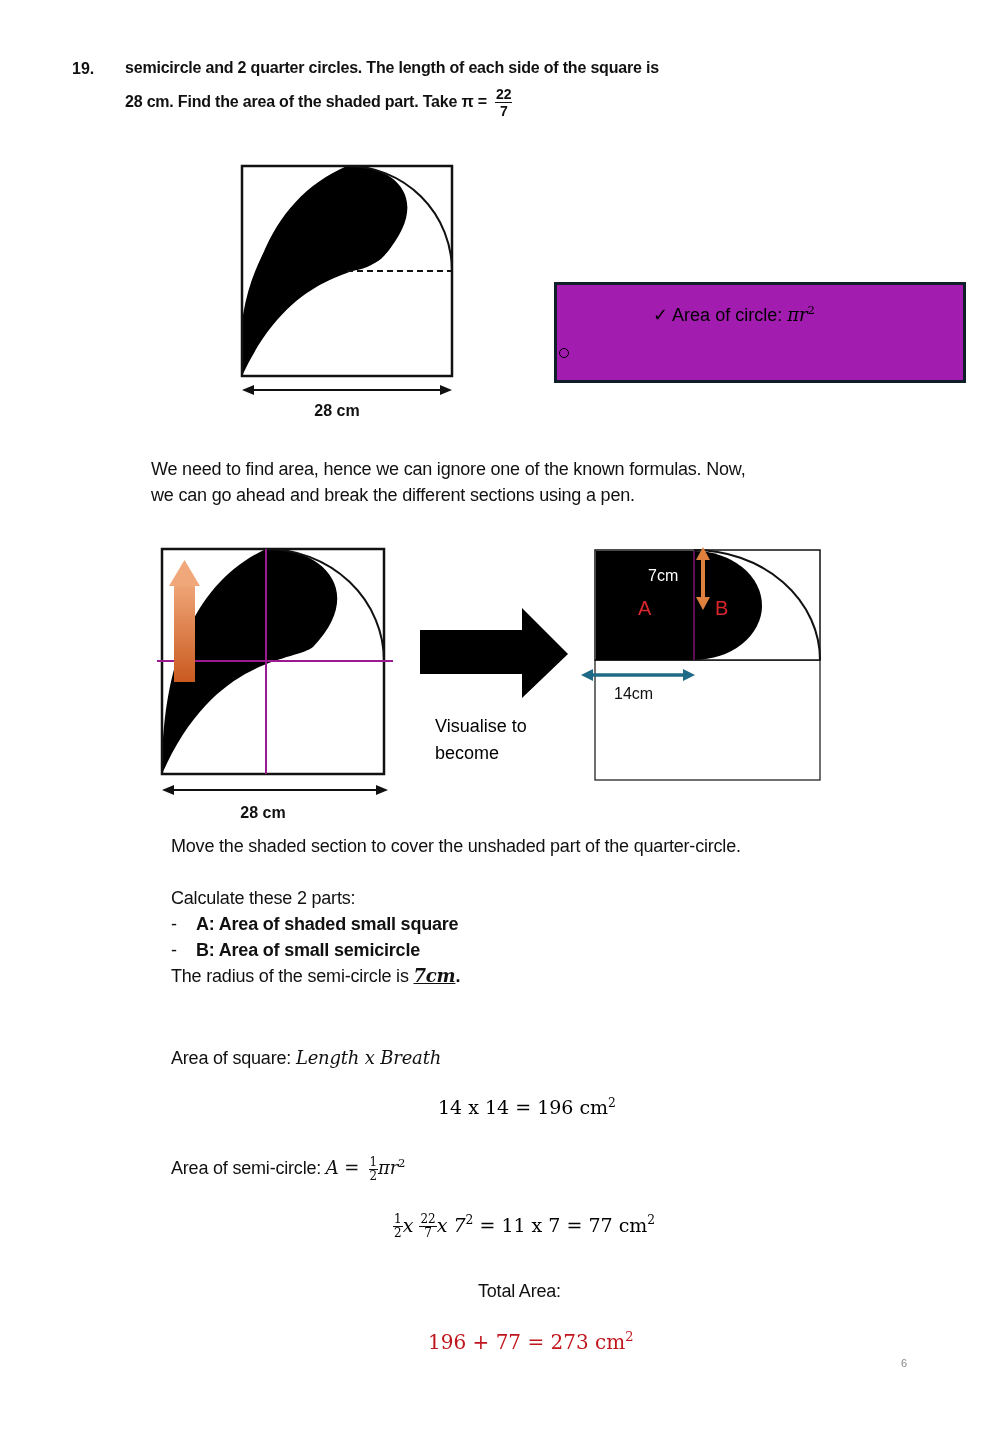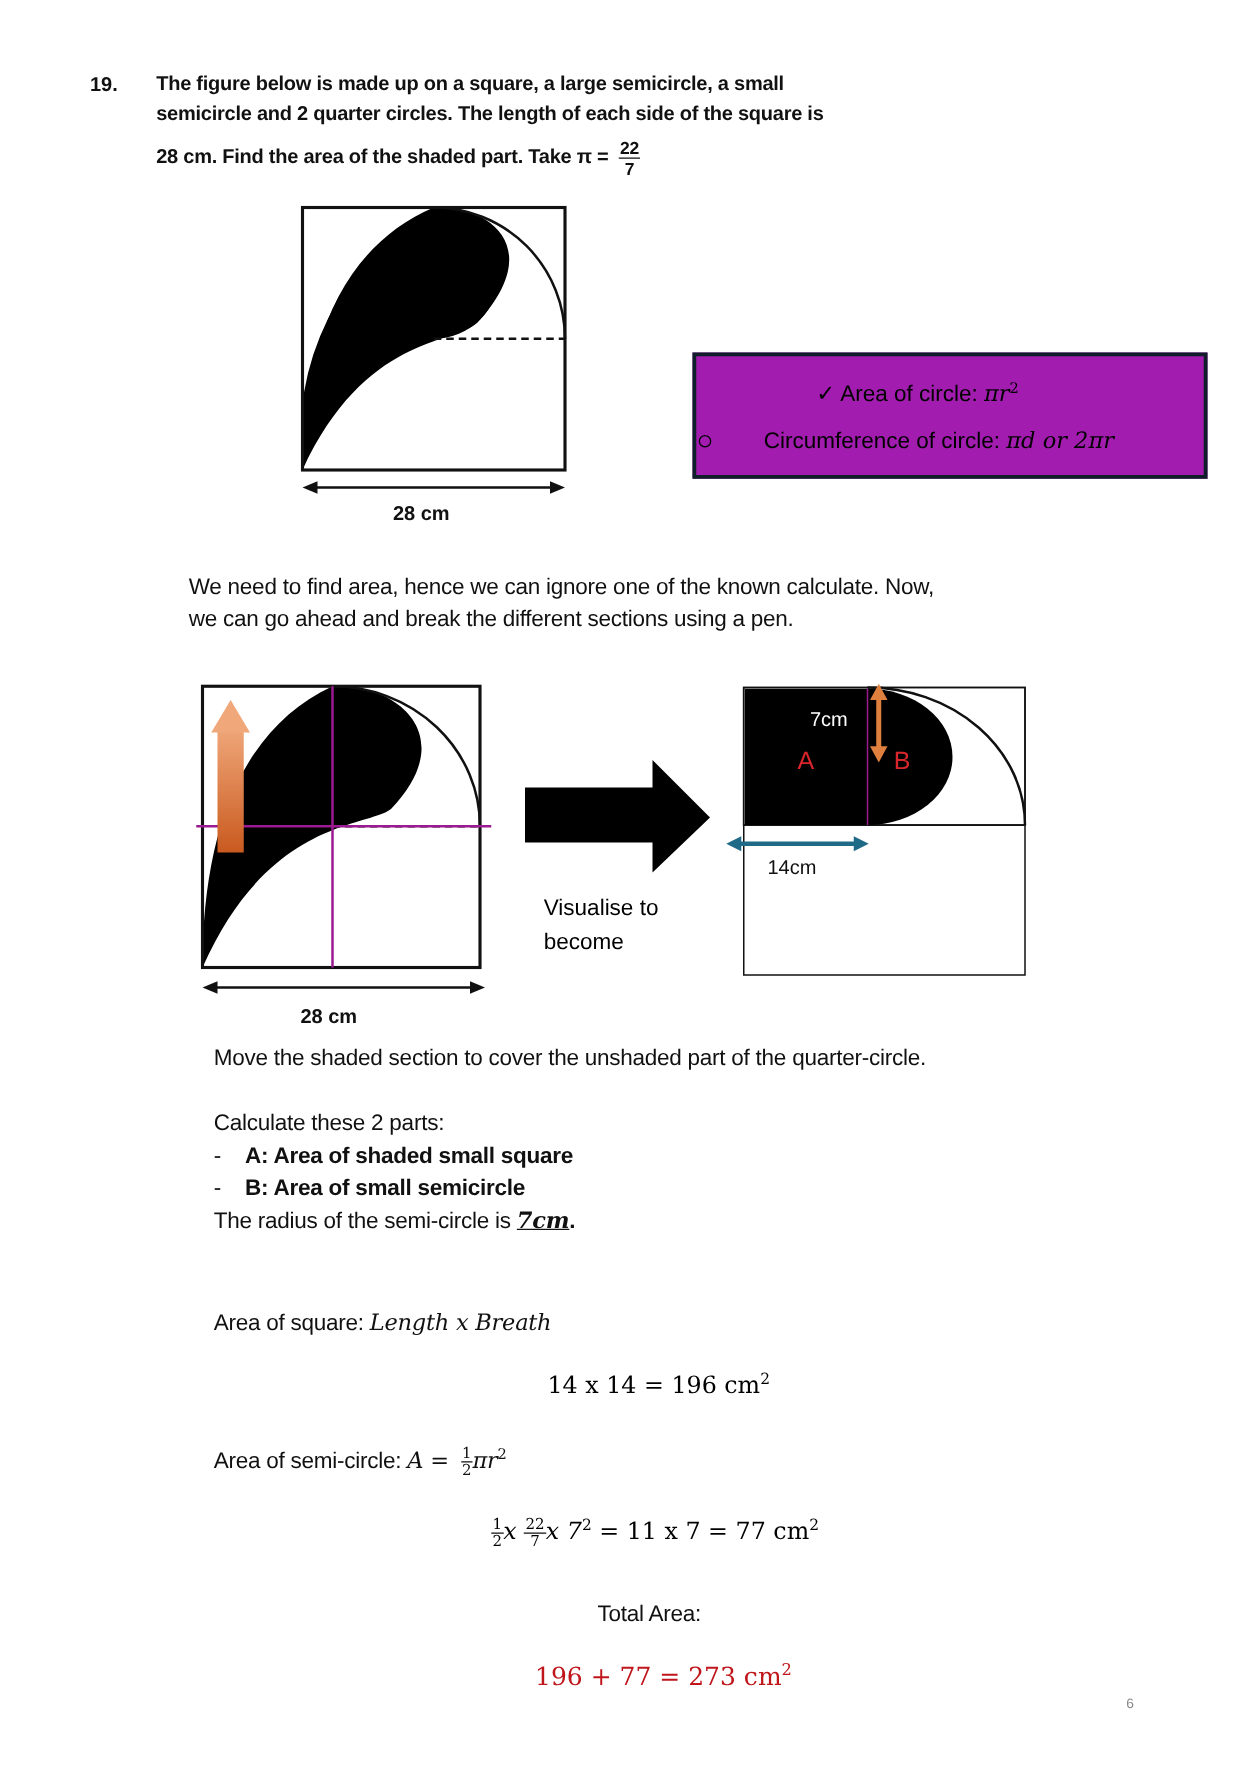--- a/index.html
+++ b/index.html
@@ -22,21 +22,20 @@
   .fb-bullet { position: absolute; left: 2px; top: 63px; width: 8px; height: 8px; border: 1px solid #000; border-radius: 50%; }
   .para { font-size: 18px; line-height: 26px; color: #111; letter-spacing: -0.2px; }
   .red { color: #c0151b; }
   .arrow-caption { font-size: 18px; line-height: 27px; }
 </style>
 </head>
 <body>
 
 <div class="abs scan qnum">19.</div>
 <div class="abs scan qtext">
-  <span>The figure below is made up on a square, a large semicircle, a small</span>
   <span>semicircle and 2 quarter circles.  The length of each side of the square is</span>
   <span style="margin-top:6px;">
     <span style="display:inline;">28 cm.  Find the area of the shaded part.  Take π =</span>
     <span class="frac" style="display:inline-block;">
       <span class="num">22</span>
       <span class="den">7</span>
     </span>
   </span>
 </div>
 
@@ -61,27 +60,24 @@
   <polygon points="220,232 208,227 208,237" fill="#111"></polygon>
   <text x="105" y="258" text-anchor="middle" font-family="Liberation Sans, sans-serif" font-size="16" font-weight="bold" fill="#111">28 cm</text>
 </svg>
 
 <div class="abs formula-box">
   <div class="fb-line1">
     <span>✓</span>
     <span>Area of circle: </span><span class="math">πr</span><sup class="mathn">2</sup>
   </div>
   <div class="fb-bullet"></div>
-  <div class="fb-line2">
-    <span>Circumference of circle: </span><span class="math">πd or 2πr</span>
-  </div>
 </div>
 
 <div class="abs para" style="left:151px;top:456px;width:740px;">
-  <div>We need to find area, hence we can ignore one of the known calculate. Now,</div>
+  <div>We need to find area, hence we can ignore one of the known formulas. Now,</div>
   <div>we can go ahead and break the different sections using a pen.</div>
 </div>
 
 <svg class="abs" style="left:155px;top:542px;" width="245" height="285" viewBox="0 0 245 285">
   <defs>
     <clipPath id="sq2">
         <rect x="7" y="7" width="222" height="225"></rect>
       </clipPath>
     <linearGradient id="orangeGrad" x1="0" y1="0" x2="0" y2="1">
       <stop offset="0" stop-color="#f0a77a"></stop>

